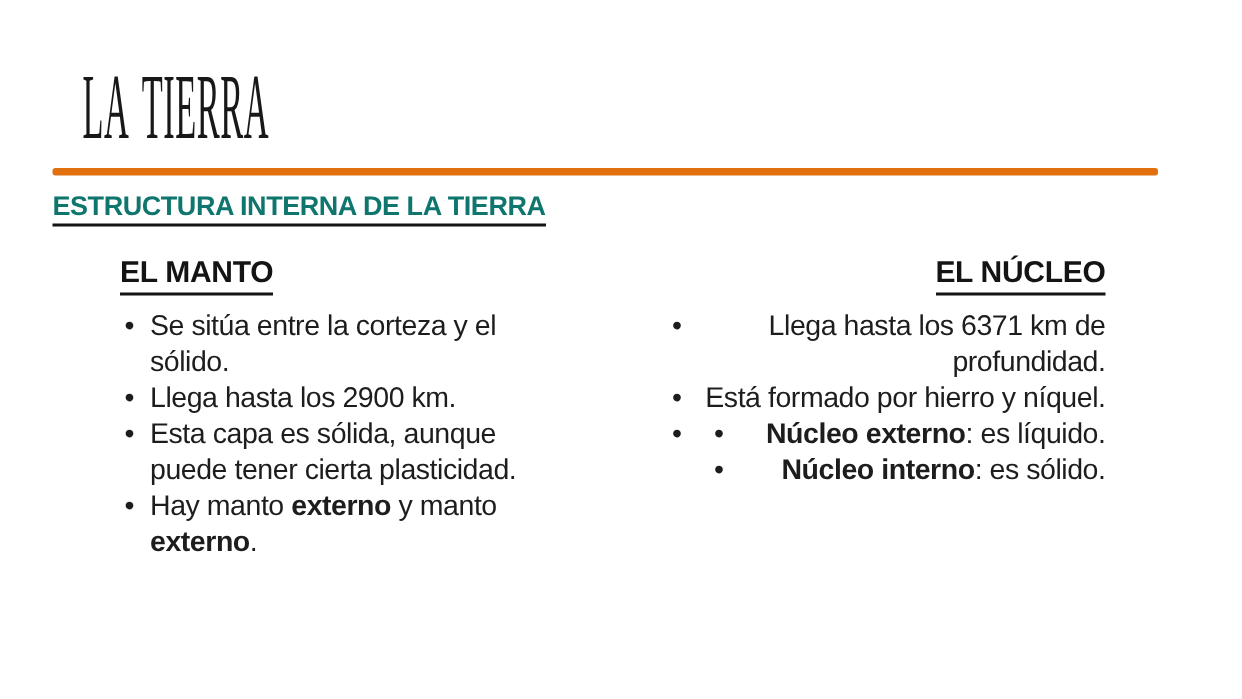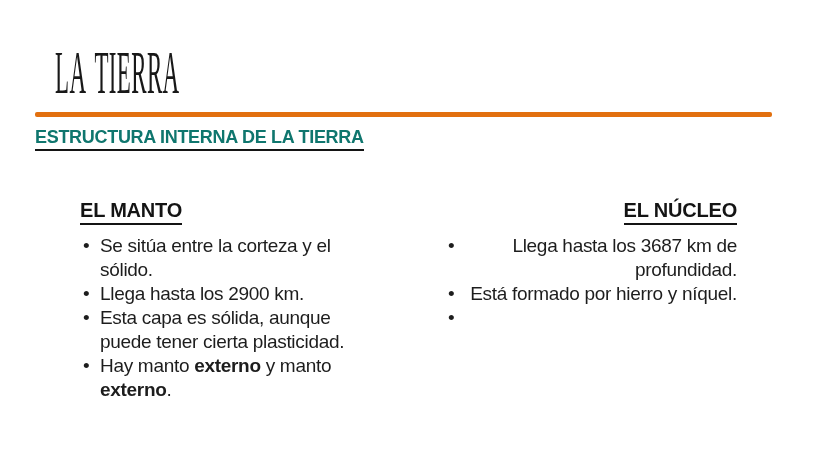--- a/index.html
+++ b/index.html
@@ -51,21 +51,20 @@
     color: #0f766e;
   }
   .underlined {
     display: inline-block;
     padding-bottom: 1px;
     border-bottom: 2px solid #141414;
   }
   .column {
     position: absolute;
     top: 170px;
-    margin-top: 28px;
   }
   .col-left  { left: 80px;  width: 298px; }
   .col-right { left: 445px; width: 292px; text-align: right; }
   .col-heading {
     font-size: 20px;
     font-weight: 700;
     letter-spacing: -0.2px;
     line-height: 24px;
     margin: 0 0 9px 0;
     color: #141414;
@@ -130,21 +129,24 @@
         <li><span>Esta capa es sólida, aunque puede tener cierta plasticidad.</span></li>
         <li><span>Hay manto </span><span class="bold">externo</span><span> y manto </span><span class="bold">externo</span><span>.</span></li>
       </ul>
   </div>
 
   <div class="column col-right">
     <h3 class="col-heading">
       <span class="underlined">EL NÚCLEO</span>
     </h3>
     <ul class="bullet-list">
-        <li><span>Llega hasta los 3687 km de profundidad.</span></li>
+        <li><span>Llega hasta los 6371 km de profundidad.</span></li>
         <li><span>Está formado por hierro y níquel.</span></li>
-        <li></li>
+        <li><ul class="bullet-list sub-list">
+            <li><span class="bold">Núcleo externo</span><span>: es líquido.</span></li>
+            <li><span class="bold">Núcleo interno</span><span>: es sólido.</span></li>
+          </ul></li>
       </ul>
   </div>
 
   <div class="page-number">8</div>
 
 </div>
 
 </body></html>

